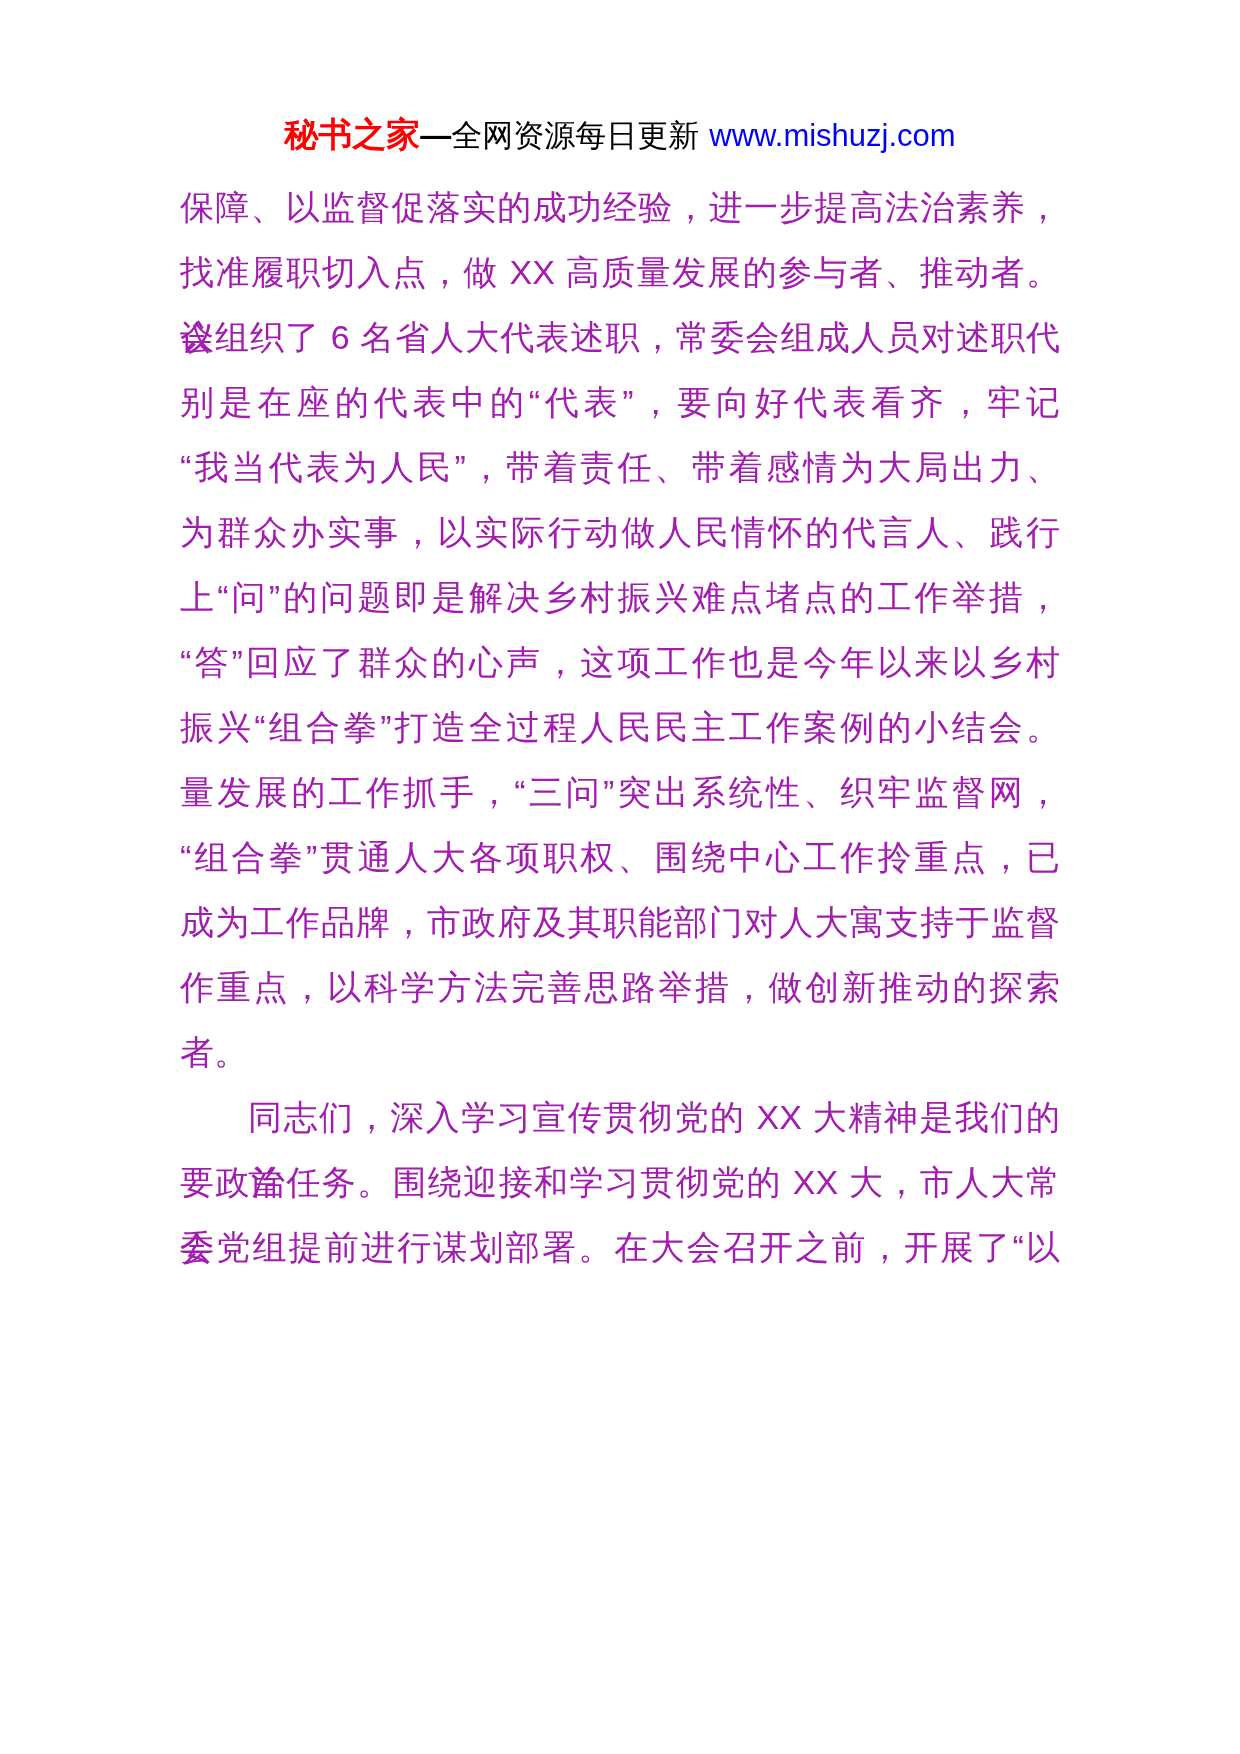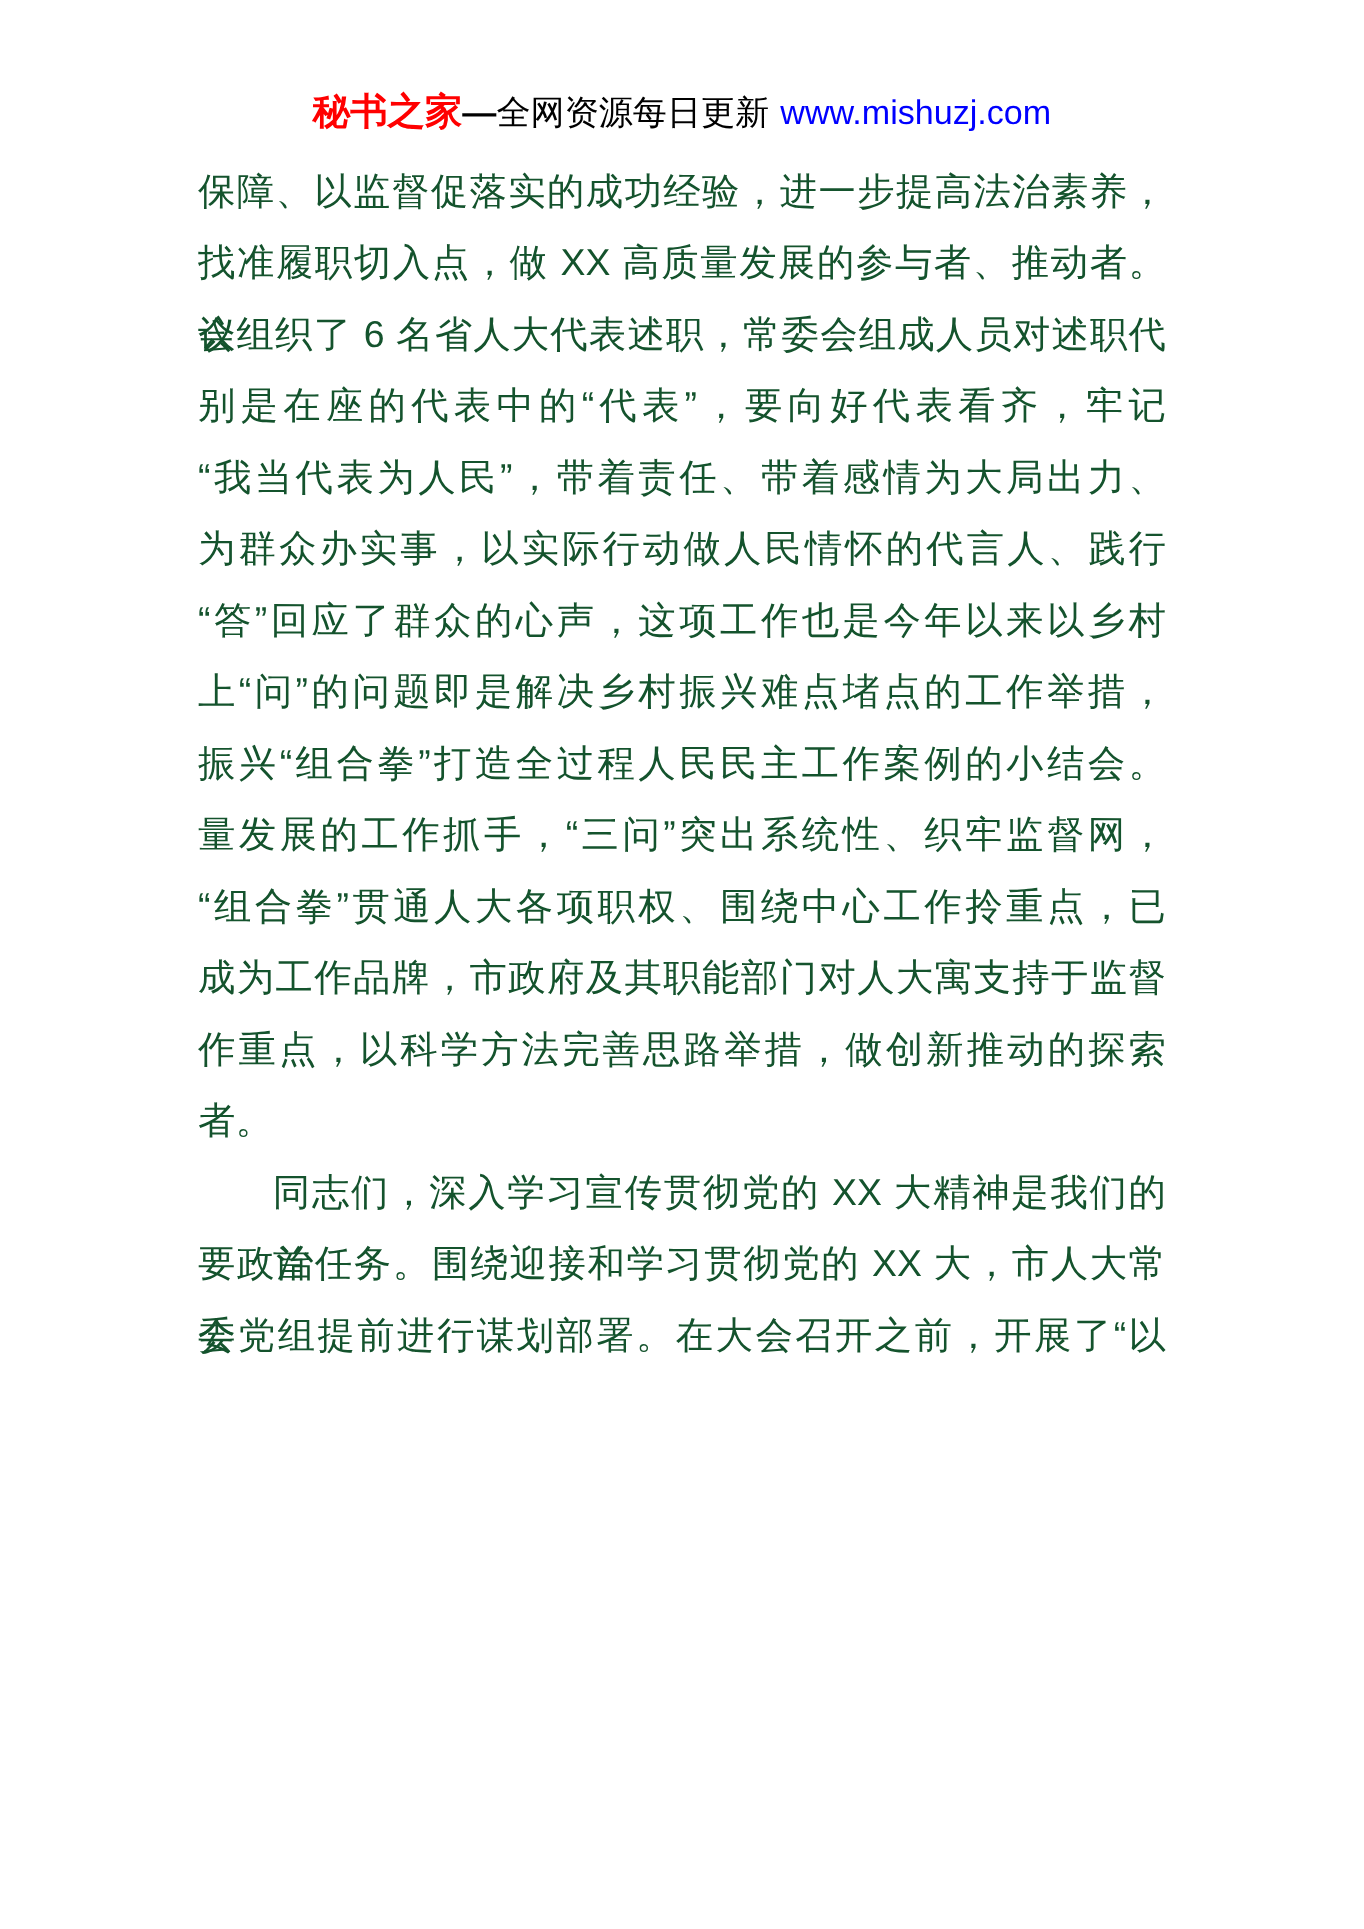--- a/index.html
+++ b/index.html
@@ -15,20 +15,21 @@
     overflow: hidden;
     font-family: "Liberation Sans", sans-serif;
     color: #000000;
   }
   .header {
     padding-top: 81px;
     text-align: center;
     font-size: 31px;
     line-height: 42px;
     white-space: nowrap;
+    margin-top: 32px;
   }
   .site-name {
     color: #ff0000;
     font-weight: bold;
     font-size: 34px;
   }
   .dash {
     color: #000000;
     font-weight: bold;
   }
@@ -62,29 +63,29 @@
 </style>
 </head>
 <body>
 
 <div class="page">
 
   <div class="header">
     <span class="site-name" style="color: rgb(255, 0, 0);">秘书之家</span><span class="dash">—</span><span class="tagline" style="color: rgb(0, 0, 0);">全网资源每日更新</span><a class="url" style="color: rgb(0, 0, 255);">www.mishuzj.com</a>
   </div>
 
-  <div class="doc-body" style="color: #14532d;">
+  <div class="doc-body" style="color: #a21caf;">
       <div class="line">保障、以监督促落实的成功经验，进一步提高法治素养，</div>
       <div class="line">找准履职切入点，做 XX 高质量发展的参与者、推动者。会</div>
       <div class="line">议组织了 6 名省人大代表述职，常委会组成人员对述职代</div>
       <div class="line">别是在座的代表中的“代表”，要向好代表看齐，牢记</div>
       <div class="line">“我当代表为人民”，带着责任、带着感情为大局出力、</div>
       <div class="line">为群众办实事，以实际行动做人民情怀的代言人、践行</div>
+      <div class="line">上“问”的问题即是解决乡村振兴难点堵点的工作举措，</div>
       <div class="line">“答”回应了群众的心声，这项工作也是今年以来以乡村</div>
-      <div class="line">上“问”的问题即是解决乡村振兴难点堵点的工作举措，</div>
       <div class="line">振兴“组合拳”打造全过程人民民主工作案例的小结会。</div>
       <div class="line">量发展的工作抓手，“三问”突出系统性、织牢监督网，</div>
       <div class="line">“组合拳”贯通人大各项职权、围绕中心工作拎重点，已</div>
       <div class="line">成为工作品牌，市政府及其职能部门对人大寓支持于监督</div>
       <div class="line">作重点，以科学方法完善思路举措，做创新推动的探索</div>
       <div class="line natural">者。</div>
       <div class="line indent">同志们，深入学习宣传贯彻党的 XX 大精神是我们的首</div>
       <div class="line">要政治任务。围绕迎接和学习贯彻党的 XX 大，市人大常委</div>
       <div class="line">会党组提前进行谋划部署。在大会召开之前，开展了“以</div>
     </div>

